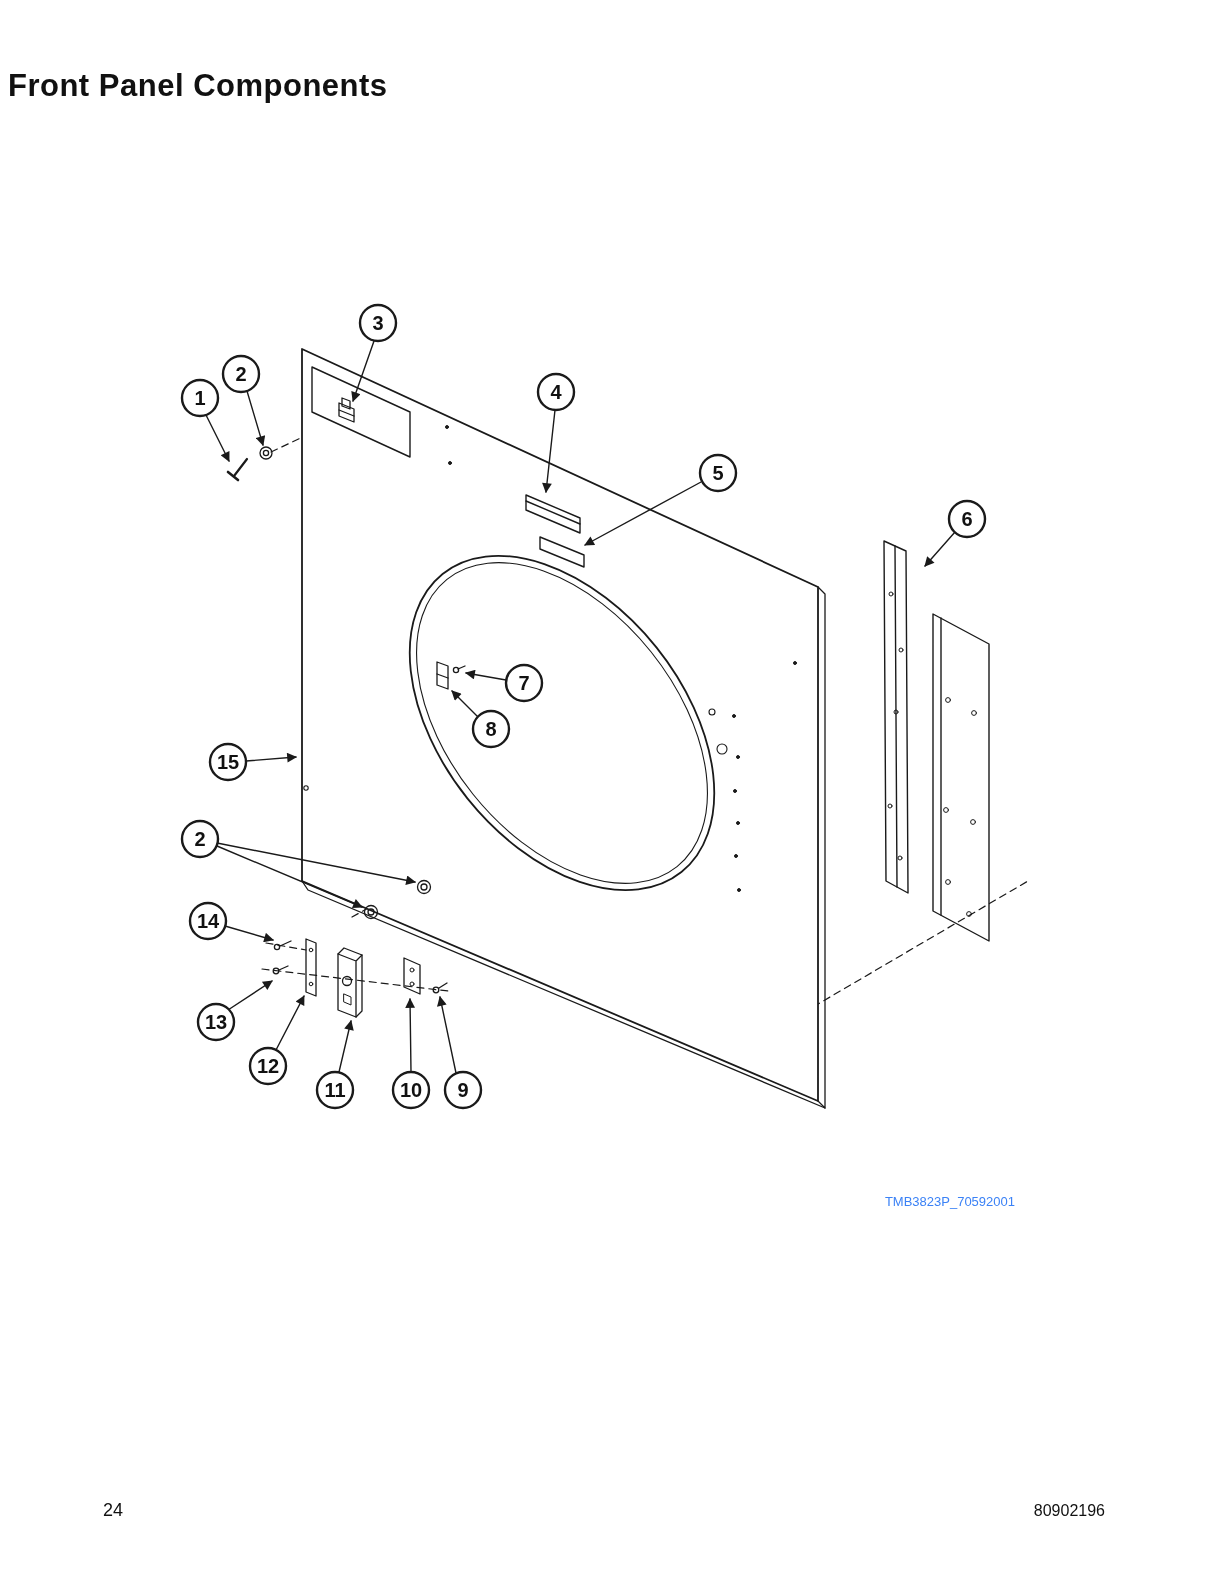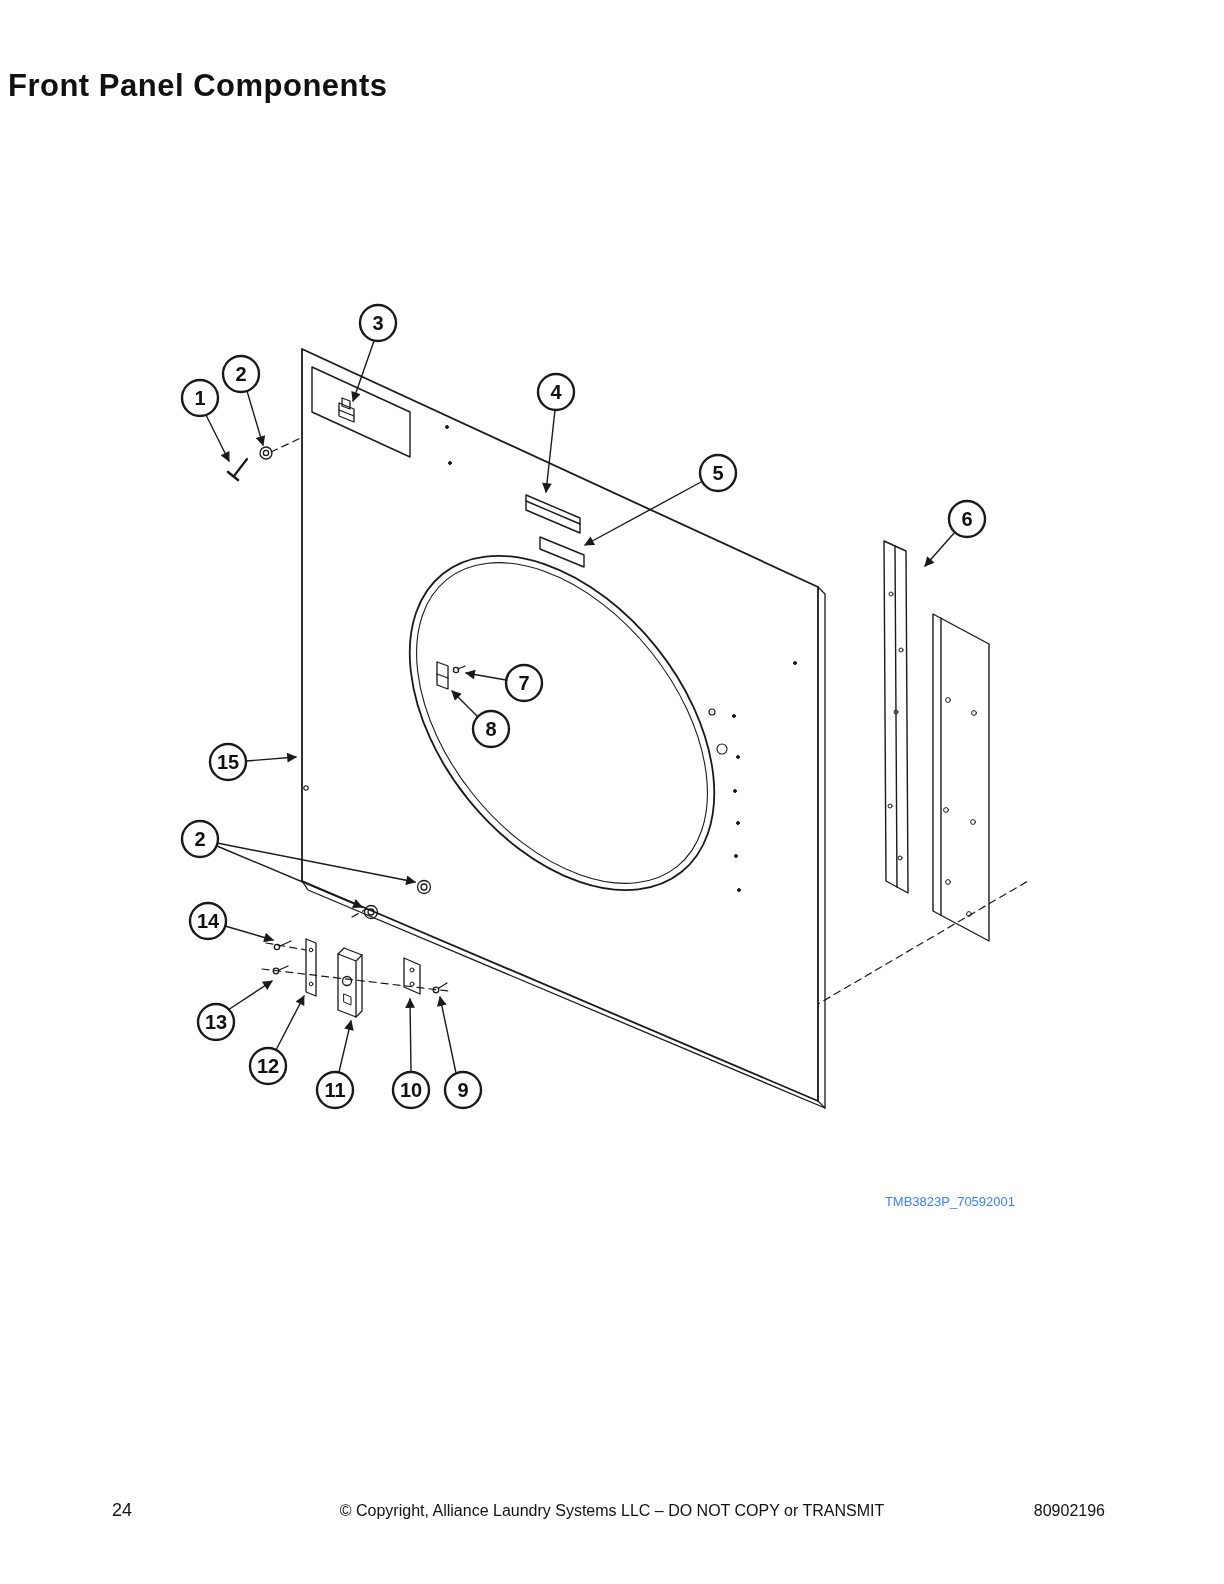--- a/index.html
+++ b/index.html
@@ -3,21 +3,21 @@
 <meta charset="utf-8">
 <style>
   html,body{margin:0;padding:0;background:#fff;}
   .page{position:relative;width:1224px;height:1584px;background:#fff;overflow:hidden;
         font-family:"Liberation Sans",sans-serif;color:#111;}
   .title{position:absolute;top:60px;left:0;width:100%;text-align:left;
          font-size:31px;font-weight:bold;margin:8px;letter-spacing:.5px;}
   .diagram{position:absolute;left:0;top:0;width:1224px;height:1584px;}
   .fig-code{position:absolute;top:1184px;right:209px;font-size:13px;color:#3b82f6;margin-top:10px;}
   .footer{position:absolute;top:1500px;left:0;width:100%;height:30px;font-size:16px;}
-  .footer .pagenum{position:absolute;left:112px;top:0;font-size:18px;}
+  .footer .pagenum{position:absolute;left:103px;top:0;font-size:18px;}
   .footer .copy{position:absolute;left:0;width:100%;text-align:center;top:2px;}
   .footer .docnum{position:absolute;right:119px;top:2px;}
   svg text{font-family:"Liberation Sans",sans-serif;font-weight:bold;font-size:20px;fill:#111;}
   svg .ln{stroke:#1a1a1a;fill:none;stroke-linejoin:round;stroke-linecap:round;}
 </style>
 </head>
 <body>
 
 <div class="page">
 
@@ -235,17 +235,16 @@
         <circle cx="463" cy="1090" r="18" fill="#fff" stroke="#1a1a1a" stroke-width="2.4"></circle>
         <text x="463" y="1097" text-anchor="middle">9</text>
       </g>
     </g>
   </svg>
 
   <div class="fig-code">TMB3823P_70592001</div>
 
   <div class="footer">
     <span class="pagenum">24</span>
-    <span class="copy">© Copyright, Alliance Laundry Systems LLC – DO NOT COPY or TRANSMIT</span>
     <span class="docnum">80902196</span>
   </div>
 
 </div>
 
 </body></html>

